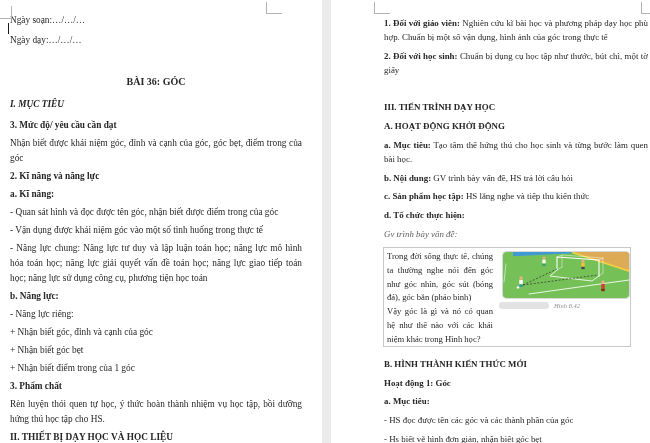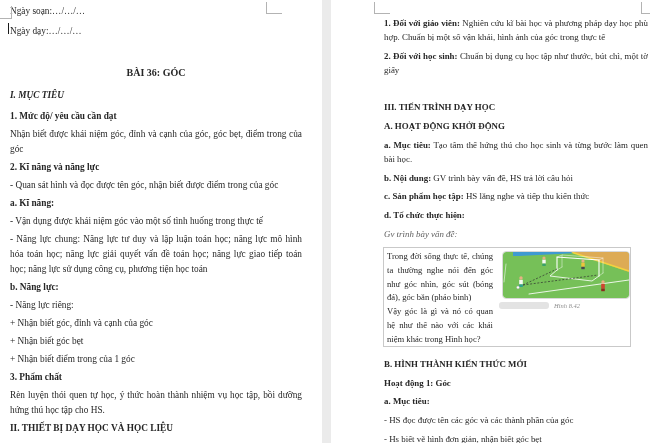--- a/index.html
+++ b/index.html
@@ -1,18 +1,18 @@
 <!DOCTYPE html>
 <html><head>
 <meta charset="utf-8">
 <style>
   html,body{margin:0;padding:0;width:650px;height:443px;overflow:hidden;background:#fff;}
   .stage{position:relative;width:650px;height:443px;background:#ffffff;font-family:"Liberation Serif","DejaVu Serif",serif;color:#262626;}
   .page{position:absolute;top:0;bottom:0;background:#fff;}
-  .page-left{left:0;width:322px;padding:4px 20px 0 10px;box-sizing:border-box;}
+  .page-left{left:0;width:322px;padding:13px 20px 0 10px;box-sizing:border-box;}
   .page-right{left:331px;width:319px;padding:16px 2px 0 53px;box-sizing:border-box;}
   .page-gap{position:absolute;left:322px;top:0;width:9px;height:100%;background:#ebebeb;}
   .caret{position:absolute;left:8px;top:23px;width:1.2px;height:11px;background:#1a1a1a;}
   
   .mark{position:absolute;border-color:#b3b3b3;border-style:solid;border-width:0;}
   .mark-tl{left:0;top:6px;width:11px;height:12px;border-right-width:1px;border-bottom-width:1px;}
   .mark-t2{left:266px;top:2px;width:15px;height:11px;border-left-width:1px;border-bottom-width:1px;}
   .mark-t3{left:374px;top:2px;width:15px;height:11px;border-left-width:1px;border-bottom-width:1px;}
   .mark-t4{left:641px;top:2px;width:9px;height:11px;border-left-width:1px;border-bottom-width:1px;}
   
@@ -44,43 +44,43 @@
 <body>
 
 <div class="stage">
 
   <section class="page page-left">
     <div id="left-paras">
         <p class="para"><span>Ngày soạn:…/…/…</span></p>
         <p class="para"><span>Ngày dạy:…/…/…</span></p>
         <p class="para title"><span>BÀI 36: GÓC</span></p>
         <p class="para bold"><span>I. MỤC TIÊU</span></p>
-        <p class="para bold"><span>1. Mức độ/ yêu cầu cần đạt</span></p>
+        <p class="para bold"><span>3. Mức độ/ yêu cầu cần đạt</span></p>
         <p class="para"><span>Nhận biết được khái niệm góc, đỉnh và cạnh của góc, góc bẹt, điểm trong của góc</span></p>
         <p class="para bold"><span>2. Kĩ năng và năng lực</span></p>
+        <p class="para bold"><span>a. Kĩ năng:</span></p>
         <p class="para"><span>- Quan sát hình và đọc được tên góc, nhận biết được điểm trong của góc</span></p>
-        <p class="para bold"><span>a. Kĩ năng:</span></p>
         <p class="para"><span>- Vận dụng được khái niệm góc vào một số tình huống trong thực tế</span></p>
         <p class="para"><span>- Năng lực chung: Năng lực tư duy và lập luận toán học; năng lực mô hình hóa toán học; năng lực giải quyết vấn đề toán học; năng lực giao tiếp toán học; năng lực sử dụng công cụ, phương tiện học toán</span></p>
         <p class="para bold"><span>b. Năng lực:</span></p>
         <p class="para"><span>- Năng lực riêng:</span></p>
         <p class="para"><span>+ Nhận biết góc, đỉnh và cạnh của góc</span></p>
         <p class="para"><span>+ Nhận biết góc bẹt</span></p>
         <p class="para"><span>+ Nhận biết điểm trong của 1 góc</span></p>
         <p class="para bold"><span>3. Phẩm chất</span></p>
         <p class="para"><span>Rèn luyện thói quen tự học, ý thức hoàn thành nhiệm vụ học tập, bồi dưỡng hứng thú học tập cho HS.</span></p>
         <p class="para bold"><span>II. THIẾT BỊ DẠY HỌC VÀ HỌC LIỆU</span></p>
       </div>
   </section>
 
   <div class="page-gap"></div>
 
   <section class="page page-right">
     <div id="right-top-paras">
-        <p class="para"><strong>1. Đối với giáo viên:</strong> <span>Nghiên cứu kĩ bài học và phương pháp dạy học phù hợp. Chuẩn bị một số vận khái, hình ảnh của góc trong thực tế</span></p>
+        <p class="para"><strong>1. Đối với giáo viên:</strong> <span>Nghiên cứu kĩ bài học và phương pháp dạy học phù hợp. Chuẩn bị một số vận dụng, hình ảnh của góc trong thực tế</span></p>
         <p class="para"><strong>2. Đối với học sinh:</strong> <span>Chuẩn bị dụng cụ học tập như thước, bút chì, một tờ giấy</span></p>
         <p class="para bold"><span>III. TIẾN TRÌNH DẠY HỌC</span></p>
         <p class="para bold"><span>A. HOẠT ĐỘNG KHỞI ĐỘNG</span></p>
         <p class="para"><strong>a. Mục tiêu:</strong> <span>Tạo tâm thế hứng thú cho học sinh và từng bước làm quen bài học.</span></p>
         <p class="para"><strong>b. Nội dung:</strong> <span>GV trình bày vấn đề, HS trả lời câu hỏi</span></p>
         <p class="para"><strong>c. Sản phẩm học tập:</strong> <span>HS lắng nghe và tiếp thu kiến thức</span></p>
         <p class="para bold"><span>d. Tổ chức thực hiện:</span></p>
         <p class="para italic"><span>Gv trình bày vấn đề:</span></p>
       </div>
 

